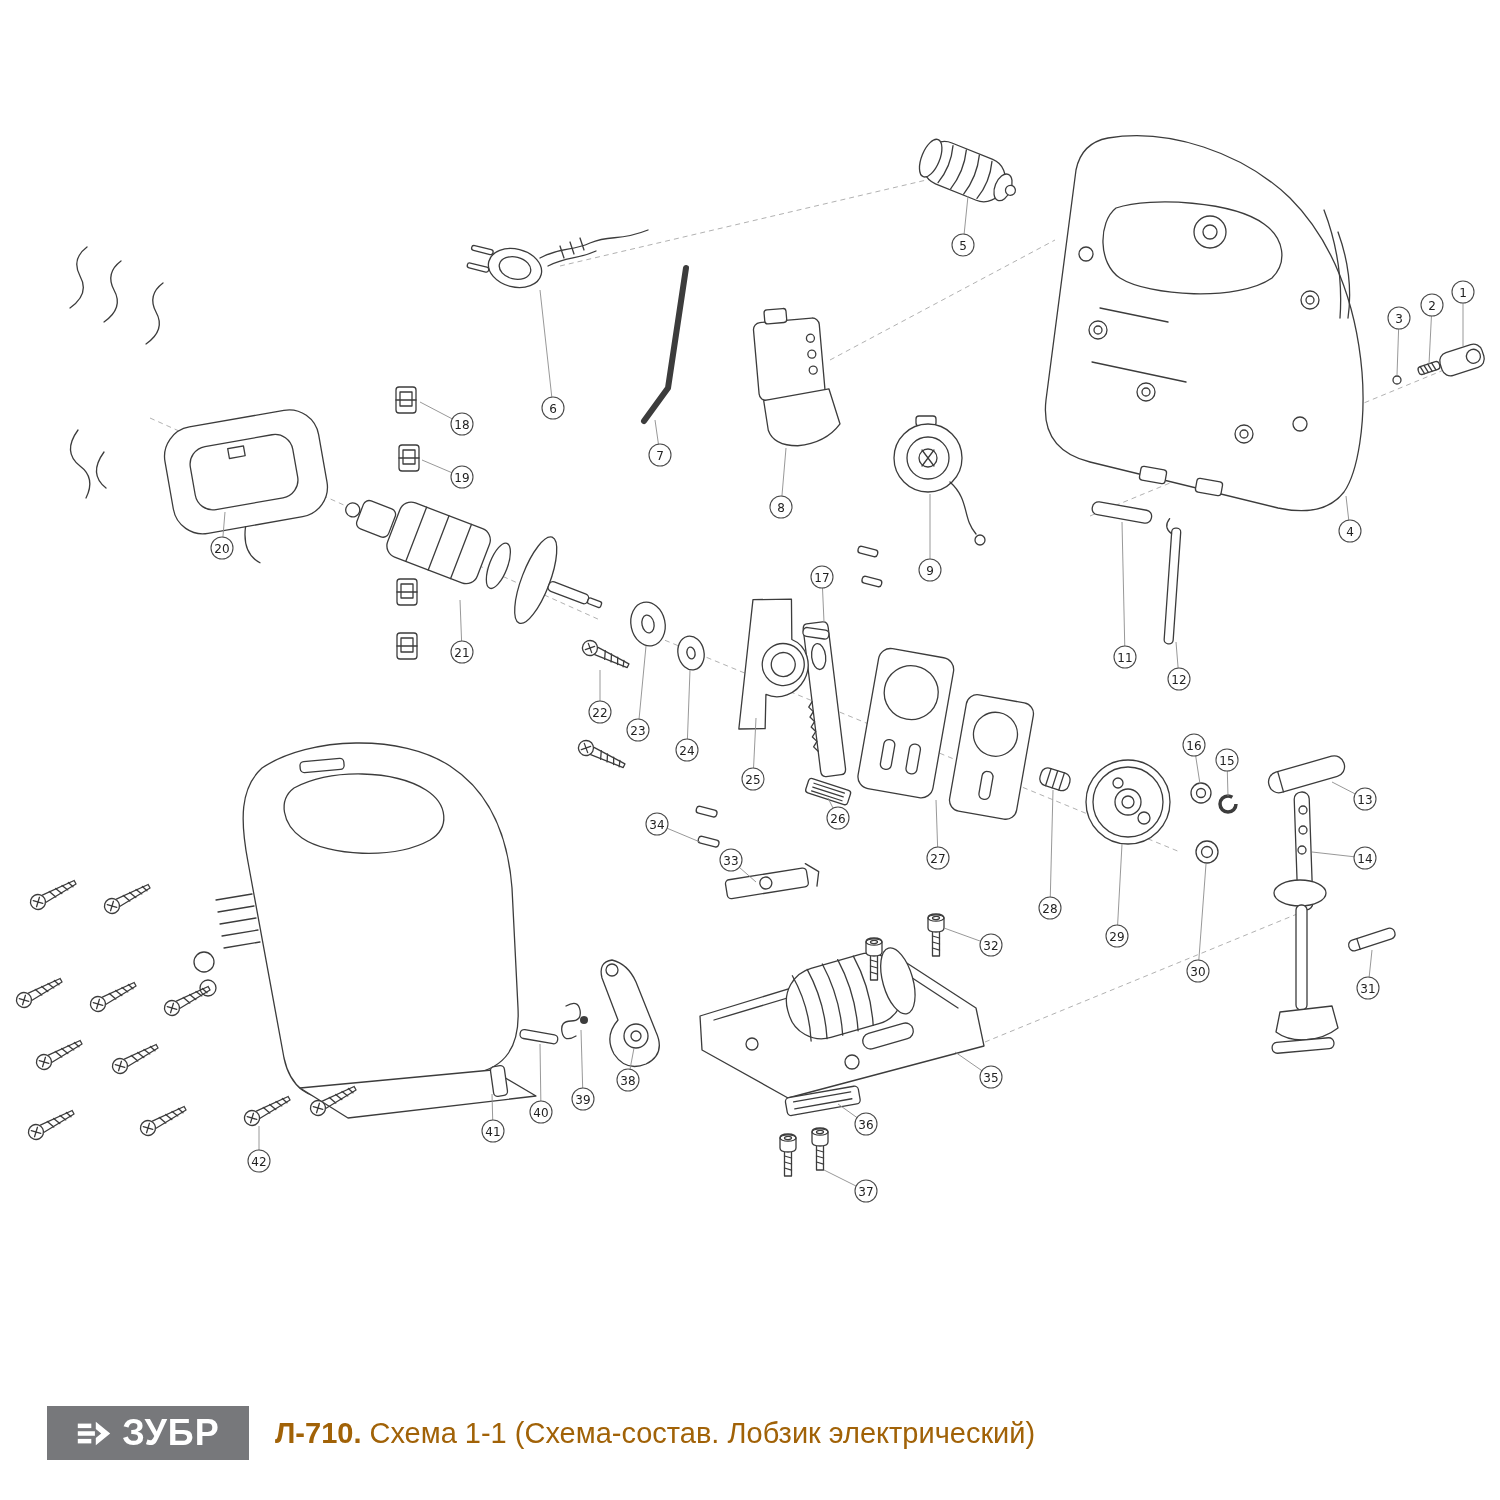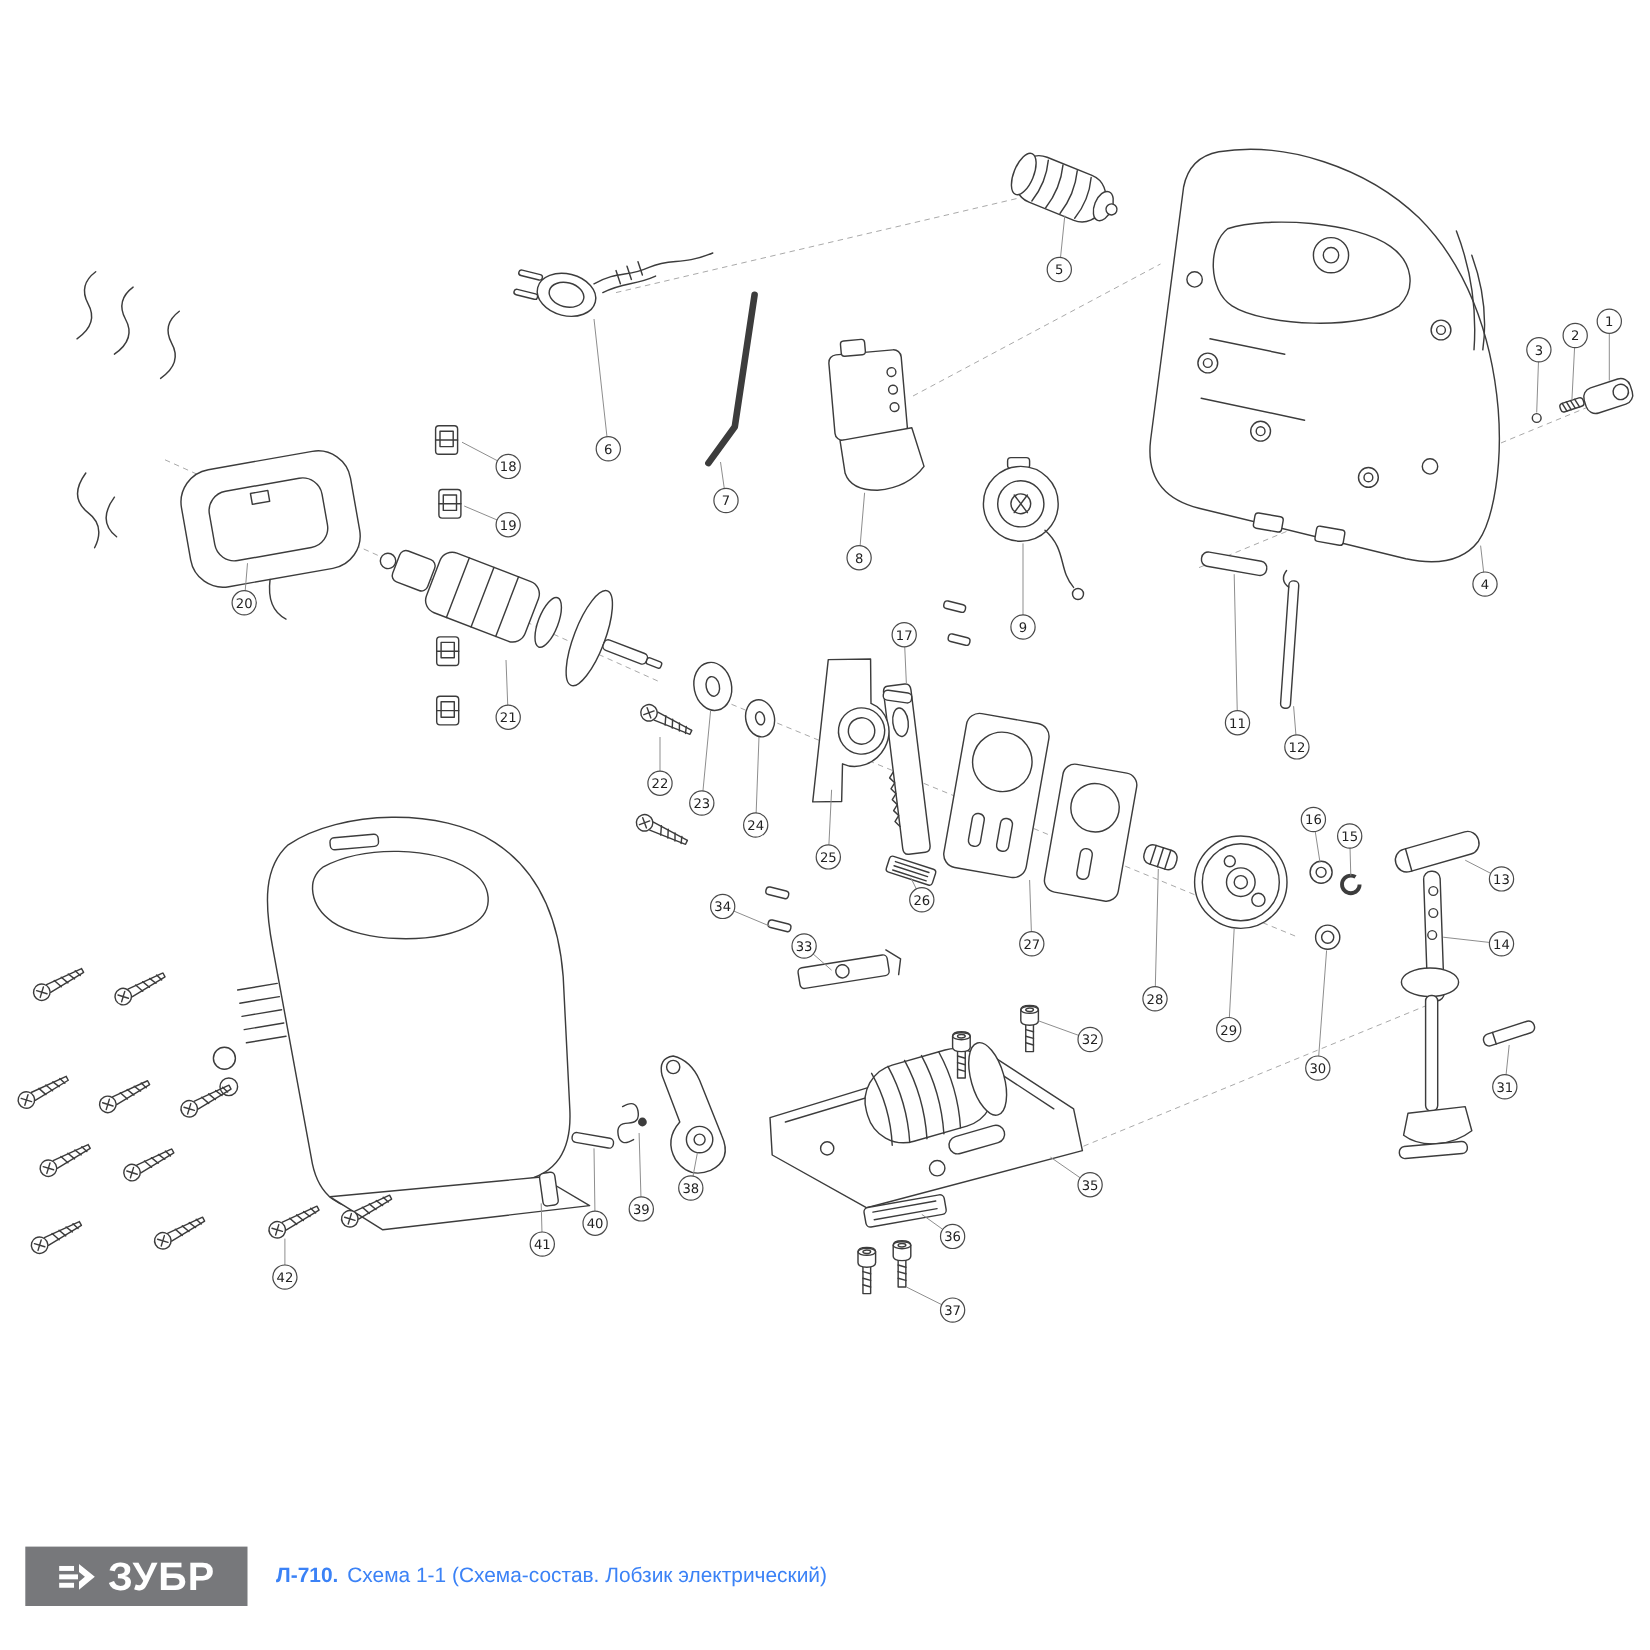--- a/index.html
+++ b/index.html
@@ -12,28 +12,28 @@
   .p{stroke:#3c3c3c;stroke-width:1.3;fill:#ffffff;stroke-linecap:round;stroke-linejoin:round;}
   .pn{stroke:#3c3c3c;stroke-width:1.3;fill:none;stroke-linecap:round;stroke-linejoin:round;}
   .thick{stroke-width:6;}
   .dash{stroke:#a8a8a8;stroke-width:0.9;stroke-dasharray:5 4;fill:none;}
   .leader{stroke:#8c8c8c;stroke-width:0.9;}
   .callout-circle{fill:#ffffff;stroke:#4a4a4a;stroke-width:1.1;}
   .callout-num{font:12px "DejaVu Sans",sans-serif;fill:#222222;text-anchor:middle;dominant-baseline:central;}
   .footer{
     position:absolute;left:0;bottom:40px;width:100%;
     display:flex;align-items:center;gap:26px;
-    padding-left:23px;box-sizing:border-box;
+    padding-left:47px;box-sizing:border-box;
   }
   .logo{
     width:202px;height:54px;background:#77787b;color:#ffffff;
     display:flex;align-items:center;justify-content:center;gap:10px;flex:0 0 auto;
   }
   .logo-text{font-weight:bold;font-size:36px;letter-spacing:1px;}
-  .title{font-size:19px;color:#3b82f6;white-space:nowrap;}
+  .title{font-size:29px;color:#a16207;white-space:nowrap;}
   .title .bold{font-weight:bold;margin-right:8px;}
 </style>
 </head>
 <body>
 
 <svg id="diagram" width="1500" height="1500" viewBox="0 0 1500 1500" xmlns="http://www.w3.org/2000/svg">
 
   <defs>
     <g id="screw-proto">
       <path class="pn" d="M7 -4 L42 -2 M7 4 L42 2 M42 -2 L42 2"></path>

